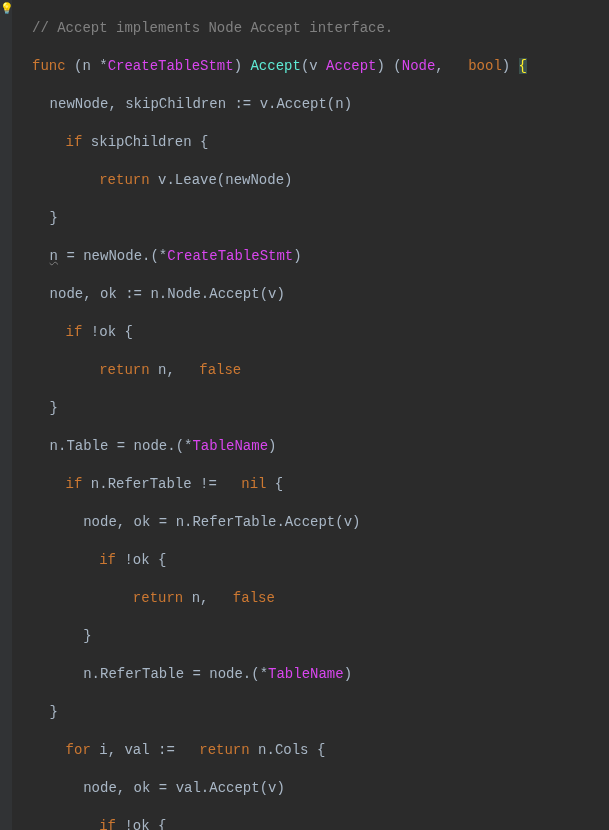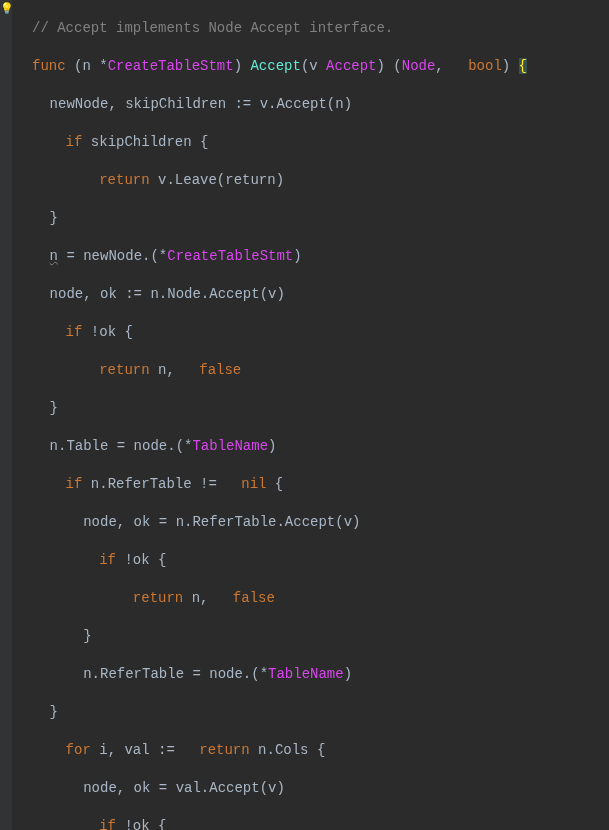--- a/index.html
+++ b/index.html
@@ -51,21 +51,21 @@
 
 <div class="editor">
   <div class="gutter">
     <span class="bulb">💡</span>
   </div>
   <div class="code-area">
 <div class="line"><span class="comment">// Accept implements Node Accept interface.</span></div>
 <div class="line"><span class="keyword">func</span><span> (n *</span><span class="type">CreateTableStmt</span><span>) </span><span class="func-name">Accept</span><span>(v </span><span class="type">Accept</span><span>) (</span><span class="type">Node</span><span>, </span><span class="keyword">bool</span><span>) </span><span class="brace-hl">{</span></div>
 <div class="line"><span>    newNode, skipChildren := v.Accept(n)</span></div>
 <div class="line"><span>    </span><span class="keyword">if</span><span> skipChildren {</span></div>
-<div class="line"><span>        </span><span class="keyword">return</span><span> v.Leave(return)</span></div>
+<div class="line"><span>        </span><span class="keyword">return</span><span> v.Leave(newNode)</span></div>
 <div class="line"><span>    }</span></div>
 <div class="line"><span>    </span><span class="squiggly">n</span><span> = newNode.(*</span><span class="type">CreateTableStmt</span><span>)</span></div>
 <div class="line"><span>    node, ok := n.Node.Accept(v)</span></div>
 <div class="line"><span>    </span><span class="keyword">if</span><span> !ok {</span></div>
 <div class="line"><span>        </span><span class="keyword">return</span><span> n, </span><span class="keyword">false</span></div>
 <div class="line"><span>    }</span></div>
 <div class="line"><span>    n.Table = node.(*</span><span class="type">TableName</span><span>)</span></div>
 <div class="line"><span>    </span><span class="keyword">if</span><span> n.ReferTable != </span><span class="keyword">nil</span><span> {</span></div>
 <div class="line"><span>        node, ok = n.ReferTable.Accept(v)</span></div>
 <div class="line"><span>        </span><span class="keyword">if</span><span> !ok {</span></div>

